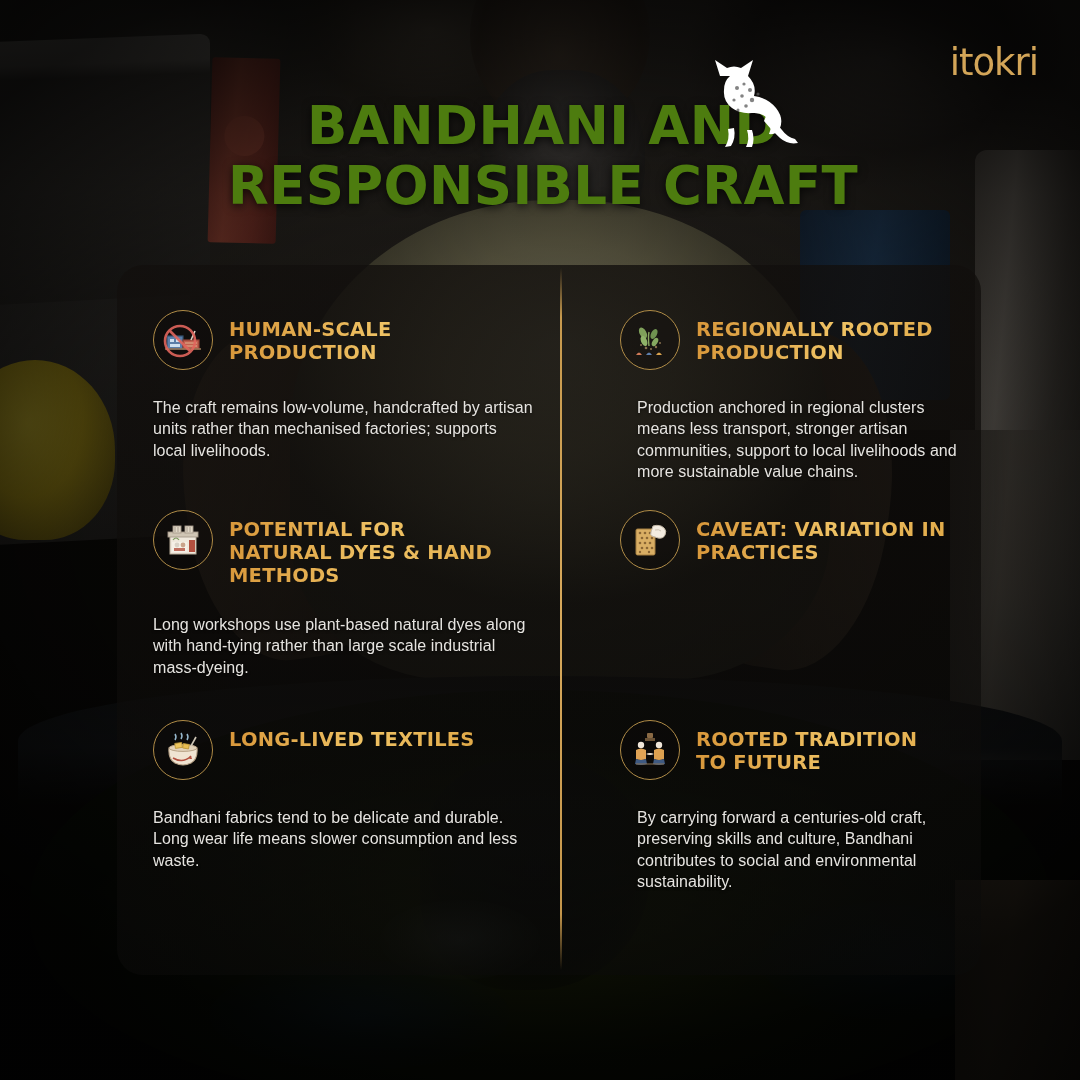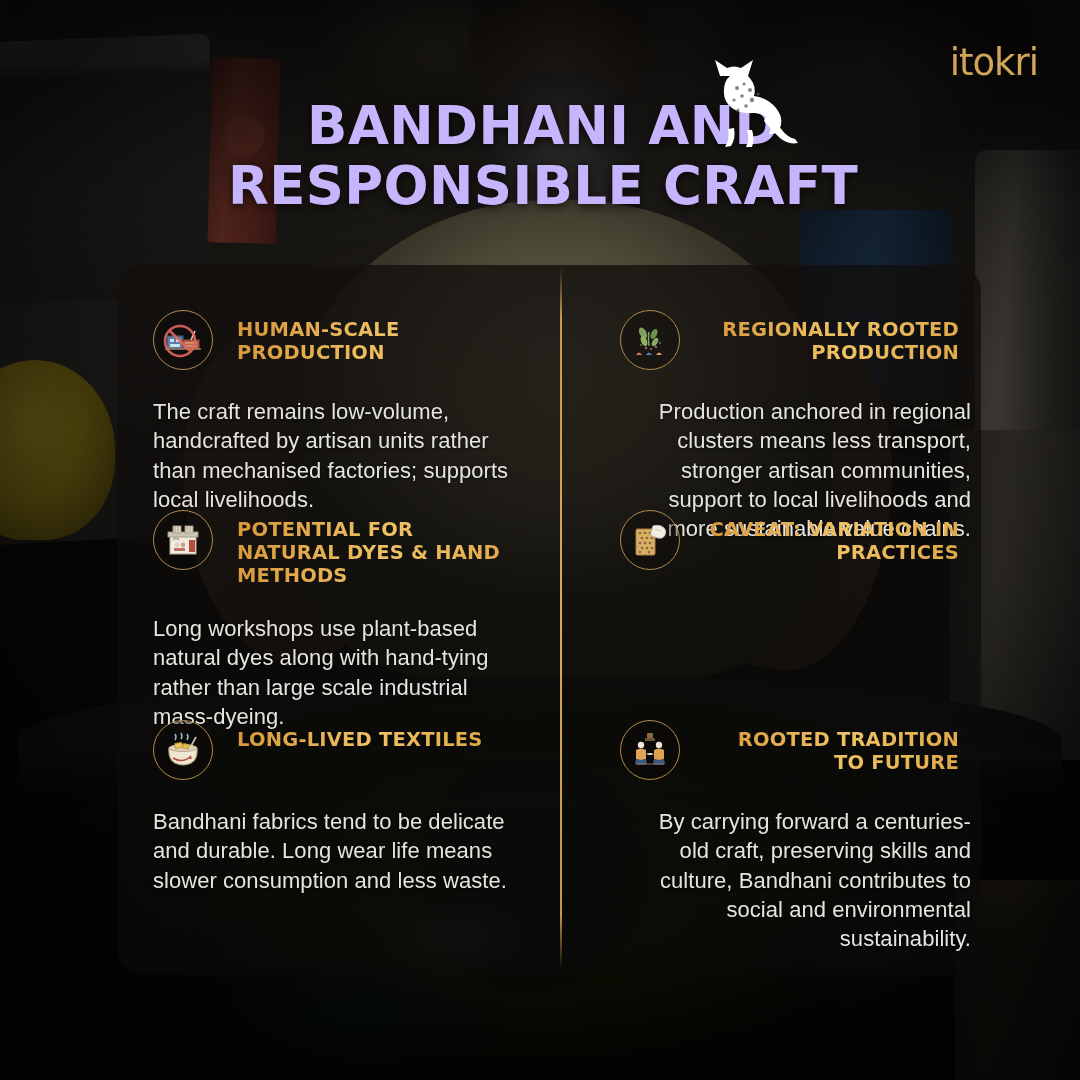--- a/index.html
+++ b/index.html
@@ -151,21 +151,21 @@
     color:#d3a558; line-height:1;
     font-family:"DejaVu Sans", sans-serif;
     z-index:9;
   }
 
   
   .title-wrap{ position:absolute; left:0; top:96px; width:1080px; text-align:center; z-index:8; }
   .title{
     font-size:53px; font-weight:800; line-height:1.13;
     letter-spacing:.4px;
-    color:#c4b5fd;
+    color:#4d7c0f;
     font-family:"DejaVu Sans", sans-serif;
     text-shadow:0 2px 10px rgba(0,0,0,.75);
     padding-left:6px;
   }
   .cat-mark{
     position:absolute; left:690px; top:-42px; width:112px; height:96px; z-index:9;
   }
 
   
   .panel{
@@ -182,23 +182,23 @@
 
   
   .grid{
     position:absolute; left:117px; top:265px; width:864px; height:710px;
     display:grid;
     grid-template-columns:443px 421px;
     grid-template-rows:200px 210px 300px;
     z-index:7;
   }
   .card{ position:relative; padding:45px 26px 0 36px; }
-  .card.right{ padding-left:60px; padding-right:10px;text-align:right; }
-
-  .card-head{ display:flex; align-items:flex-start; gap:24px; }
+  .card.right{ padding-left:60px; padding-right:10px; }
+
+  .card-head{ display:flex; align-items:flex-start; gap:16px; }
   .icon-circle{
     flex:0 0 auto; width:60px; height:60px; border-radius:50%;
     border:1.6px solid #b08c47;
     background:rgba(12,10,9,.35);
     display:flex; align-items:center; justify-content:center;
     overflow:hidden;
   }
   .card-title{
     font-family:"DejaVu Sans", sans-serif;
     font-size:19.5px; font-weight:800; line-height:1.18;
@@ -206,21 +206,21 @@
     color:#e8ae48;
     background:linear-gradient(95deg,#d8973a 0%, #efc264 55%, #e0a948 100%);
     -webkit-background-clip:text; background-clip:text;
     -webkit-text-fill-color:transparent;
     padding-top:8px;
     max-width:275px;
   }
   .card.right .card-title{ max-width:255px; }
   .card-body{
     margin-top:27px;
-    font-size:22px; line-height:1.33;
+    font-size:16px; line-height:1.33;
     color:#e6e4e0;
     letter-spacing:.05px;
     max-width:390px;
     text-shadow:0 1px 3px rgba(0,0,0,.6);
   }
   .card.right .card-body{ max-width:400px;margin-left:17px; }
 </style>
 </head>
 <body>
 

